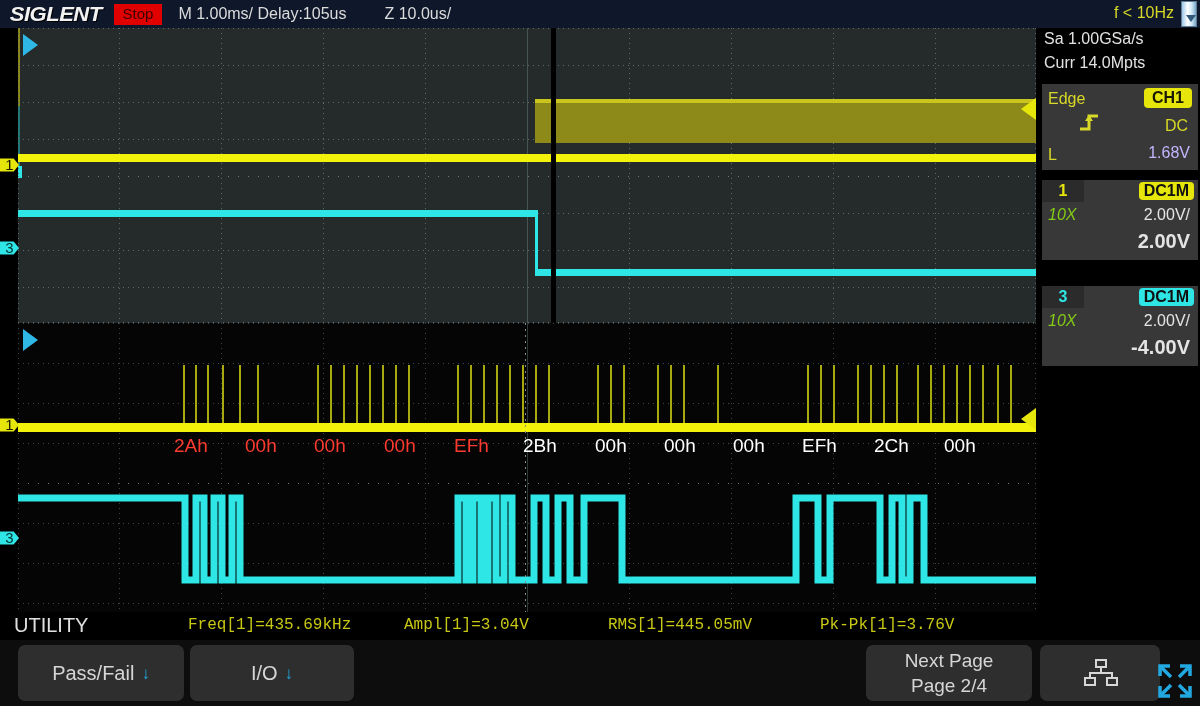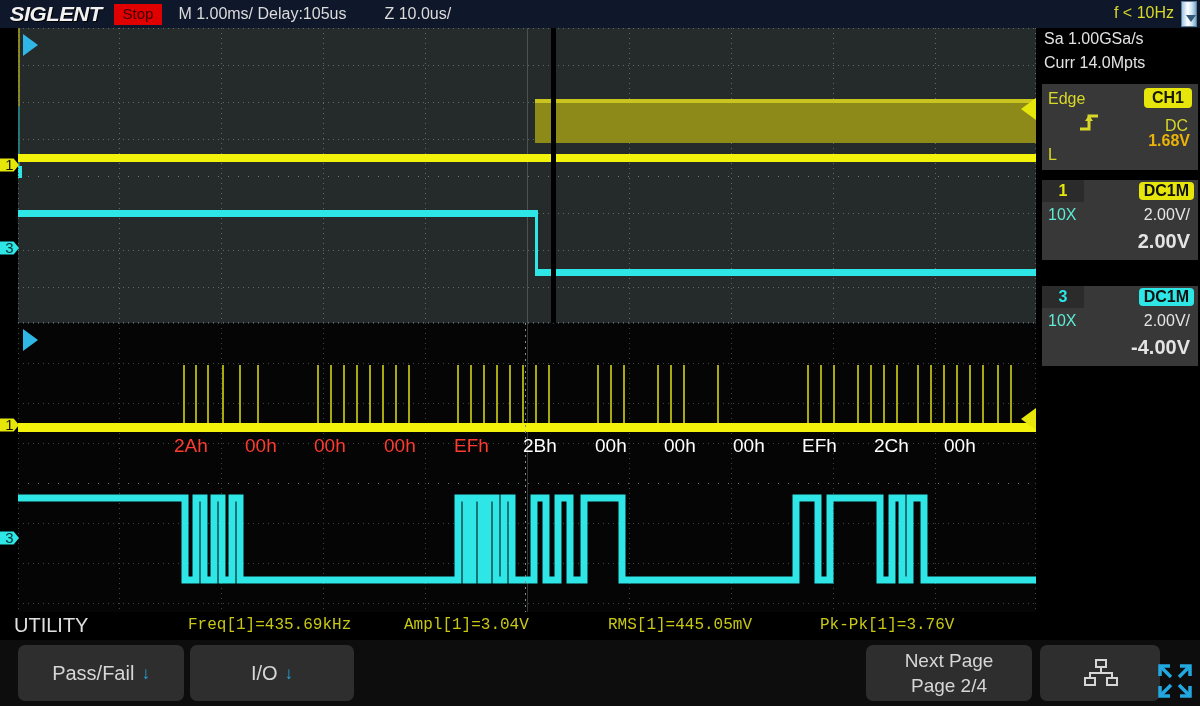--- a/index.html
+++ b/index.html
@@ -141,35 +141,35 @@
 
   .sb-box { position:absolute; left:6px; width:156px; background:#383838; }
   #trigbox { top:56px; height:86px; }
   #trigbox .edge { position:absolute; left:6px; top:6px; font-size:16px; color:#d8d828; }
   #trigbox .chip {
     position:absolute; right:6px; top:4px; background:#e6e60a; color:#1a1a00;
     font-size:16px; font-weight:bold; padding:1px 8px; border-radius:4px;
   }
   #trigbox .coup { position:absolute; right:10px; top:33px; font-size:16px; color:#d8d828; }
   #trigbox .lvl-l { position:absolute; left:6px; top:62px; font-size:16px; color:#d8d828; }
-  #trigbox .lvl-v { position:absolute; right:8px; top:48px; font-size:16px; color:#eab308;font-weight:bold; }
+  #trigbox .lvl-v { position:absolute; right:8px; top:60px; font-size:16px; color:#c4b5fd; }
   #slope-ico { position:absolute; left:36px; top:28px; }
 
   .chbox { position:absolute; left:6px; width:156px; height:80px; background:#383838; }
   #chbox1 { top:152px; }
   #chbox3 { top:258px; }
   .chbox .num {
     position:absolute; left:0px; top:0px; width:42px; height:22px; background:#2b2b2b;
     text-align:center; font-size:16px; line-height:22px; font-weight:bold;
   }
   .chbox .chip {
     position:absolute; right:4px; top:2px; font-size:16px; font-weight:bold;
     padding:0px 5px; border-radius:4px; color:#101010;
   }
-  .chbox .probe { position:absolute; left:6px; top:26px; font-size:16px; color:#5eead4; }
+  .chbox .probe { position:absolute; left:6px; top:26px; font-size:16px; color:#84cc16;font-style:italic; }
   .chbox .vdiv  { position:absolute; right:8px; top:26px; font-size:16px; color:#e4e4e4; }
   .chbox .voff  { position:absolute; right:8px; top:50px; font-size:20px; color:#e4e4e4;font-weight:bold; }
 
   
   #measbar {
     position:absolute; left:0; top:612px; width:1200px; height:28px; background:#000;padding-left:38px;
   }
   #util { position:absolute; left:14px; top:2px; font-size:20px; color:#e0e0e0; }
   .meas { position:absolute; top:4px; font-size:16px; color:#c8c814;
           font-family:"Liberation Mono", monospace; white-space:nowrap; }

